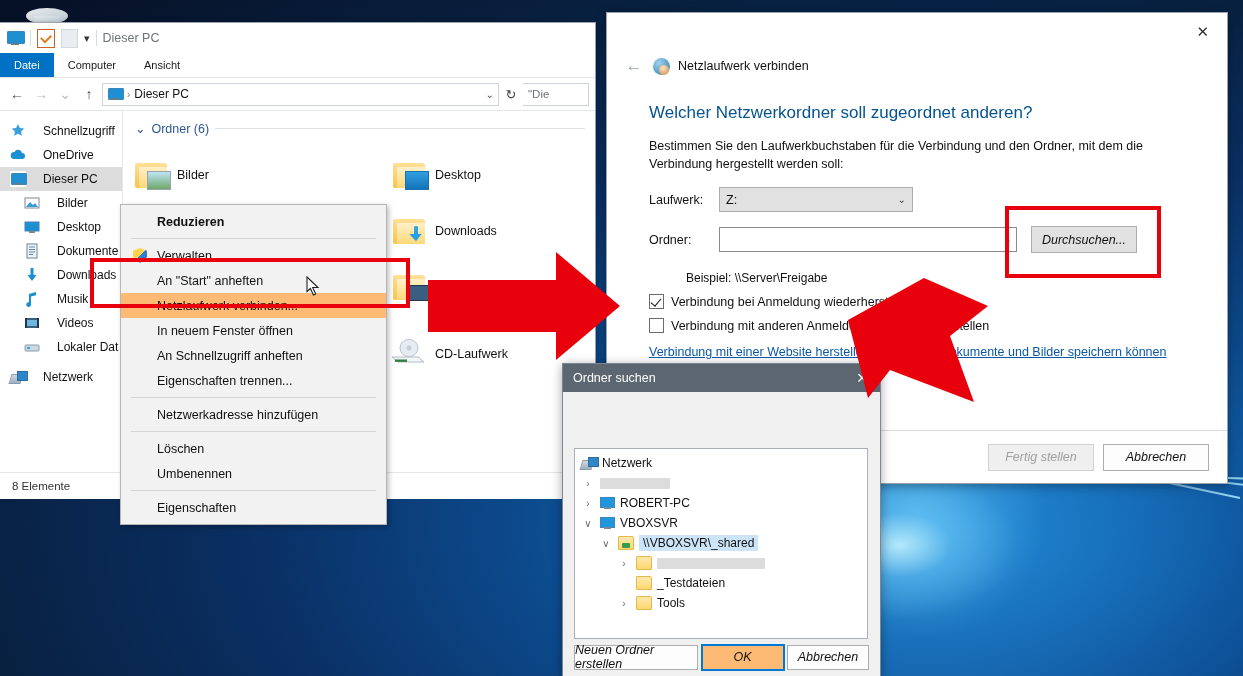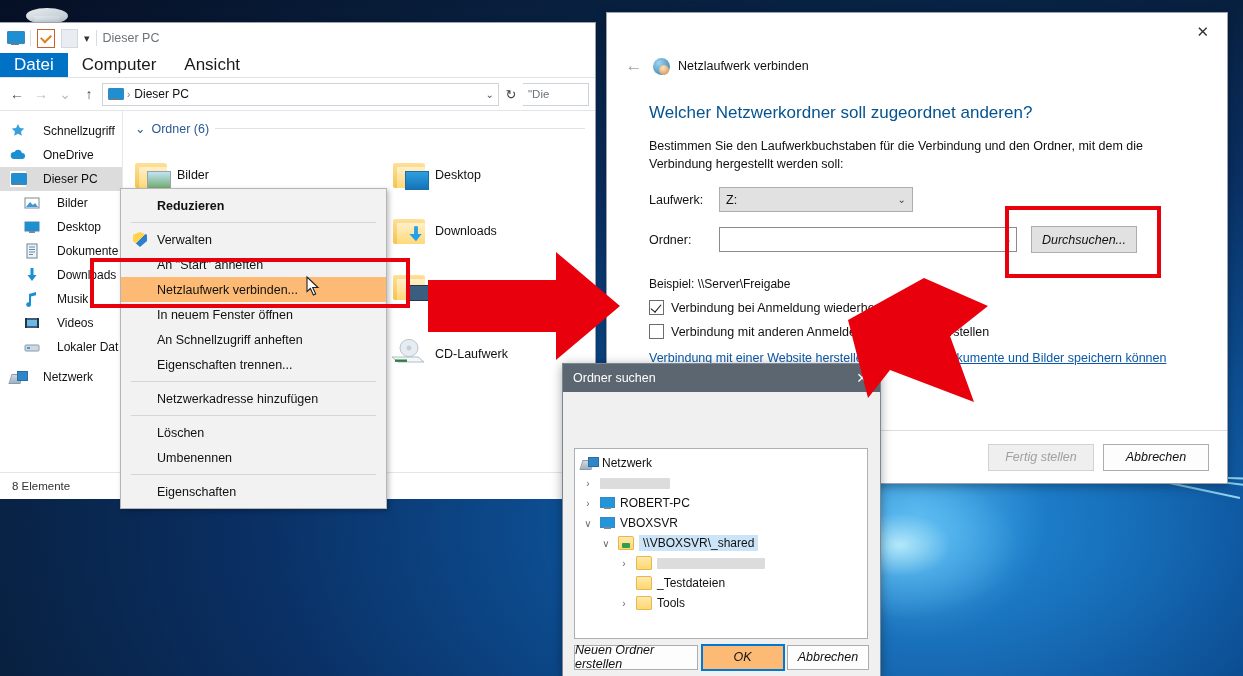--- a/index.html
+++ b/index.html
@@ -35,21 +35,21 @@
   .ic-pc .scr{position:absolute;left:1px;top:2px;width:16px;height:11px;background:#1e90d2;border:1px solid #3b86bd;border-radius:1px;}
   .ic-pc .stand{position:absolute;left:5px;top:14px;width:8px;height:2px;background:#6a7c8a;}
   .ic-props{width:16px;height:17px;border:1px solid #c8622c;background:#fff;position:relative;}
   .ic-props:after{content:"";position:absolute;left:3px;top:4px;width:8px;height:5px;border-left:2px solid #e0801f;border-bottom:2px solid #e0801f;transform:rotate(-45deg);}
   .ic-blank{width:15px;height:17px;background:#e9edf1;border:1px solid #d2d8de;}
   .divider-v{width:1px;height:16px;background:#d7dde3;}
   .chev{font-size:11px;color:#333;line-height:1;}
   .title-text{font-size:12.5px;color:#6d7378;}
 
   #explorer .ribbon{height:24px;display:flex;align-items:stretch;background:#fff;border-bottom:1px solid #dfe3e6;}
-  .tab{display:flex;align-items:center;padding:0 14px;font-size:17px;color:#1a1a1a;}
+  .tab{display:flex;align-items:center;padding:0 14px;font-size:11px;color:#1a1a1a;}
   .tab.active{background:#0072c6;color:#fff;}
 
   #explorer .navbar{height:32px;display:flex;align-items:center;gap:2px;padding:0 6px;border-bottom:1px solid #e3e6e9;background:#fff;}
   .navbtn{width:22px;height:22px;display:flex;align-items:center;justify-content:center;font-size:14px;color:#4a4a4a;}
   .navbtn.dim{color:#b9bec3;}
   .addrbar{flex:1;height:21px;border:1px solid #cdd3d8;background:#fff;display:flex;align-items:center;padding:0 4px;gap:4px;font-size:12px;color:#111;}
   .addr-sep{color:#7a7a7a;font-size:10px;}
   .addr-chev{margin-left:auto;color:#555;font-size:10px;}
   .refresh{width:20px;height:21px;display:flex;align-items:center;justify-content:center;color:#444;font-size:13px;}
   .searchbox{width:60px;height:21px;border:1px solid #cdd3d8;border-left:none;background:#fff;font-size:11.5px;color:#6d7378;display:flex;align-items:center;padding-left:5px;overflow:hidden;white-space:nowrap;}
@@ -64,21 +64,21 @@
   .grouphdr{display:flex;align-items:center;gap:6px;padding:10px 0 0 12px;font-size:12.5px;color:#2b5797;}
   .grouphdr .line{flex:1;height:1px;background:#dfe3e6;margin-right:10px;}
   .tile{position:absolute;display:flex;align-items:center;gap:8px;font-size:12.5px;color:#111;}
   .folder{width:34px;height:28px;position:relative;flex:none;}
   .folder .back{position:absolute;left:0;top:2px;width:32px;height:25px;background:linear-gradient(180deg,#ffe09a,#f5c44f);border-radius:2px 3px 2px 2px;}
   .folder .front{position:absolute;left:4px;top:6px;width:28px;height:21px;background:linear-gradient(180deg,#fff0c8,#ffd978);border-radius:1px;}
   .badge{position:absolute;left:12px;top:10px;width:22px;height:17px;border:1px solid #9aa3ad;background:#fff;}
   .statusbar{height:26px;border-top:1px solid #e3e6e9;display:flex;align-items:center;padding-left:12px;font-size:11.5px;color:#333;background:#fff;}
 
   
-  #ctxmenu{position:absolute;left:120px;top:188px;width:265px;background:#f2f2f2;border:1px solid #b5b5b5;
+  #ctxmenu{position:absolute;left:120px;top:204px;width:265px;background:#f2f2f2;border:1px solid #b5b5b5;
     box-shadow:2px 2px 5px rgba(0,0,0,.25);padding:4px 0;font-size:12.5px;color:#111;}
   #ctxmenu .mi{height:25px;display:flex;align-items:center;padding-left:36px;position:relative;white-space:nowrap;}
   #ctxmenu .mi.bold{font-weight:bold;}
   #ctxmenu .mi.hl{background:#fdba74;}
   #ctxmenu .sep{height:1px;background:#d6d6d6;margin:4px 10px;}
   .shield{position:absolute;left:12px;top:5px;width:14px;height:15px;
     background:linear-gradient(135deg,#ffd34d 0%,#ffd34d 50%,#2f7fd0 50%,#2f7fd0 100%);
     clip-path:polygon(50% 0,100% 18%,100% 60%,50% 100%,0 60%,0 18%);}
 
   
@@ -102,21 +102,21 @@
     padding:0 6px;font-size:12.5px;color:#111;justify-content:space-between;}
   .combo .cv{color:#111;}
   .combo .ca{color:#444;font-size:10px;}
   .textcombo{width:288px;height:23px;background:#fff;border:1px solid #8a8a8a;display:flex;align-items:center;
     padding:0 4px;font-size:12.5px;color:#111;justify-content:flex-end;}
   .textcombo .ca{color:#666;font-size:10px;}
   .btn{background:#e1e1e1;border:1px solid #adadad;font-size:12.5px;color:#111;display:flex;
     align-items:center;justify-content:center;font-style:italic;}
   .btn.dis{color:#a0a0a0;background:#efefef;border-color:#d2d2d2;}
   .btn.def{border:2px solid #0078d7;background:#fdba74;}
-  .hintline{font-size:12px;color:#111;padding:24px 0 0 42px;}
+  .hintline{font-size:12px;color:#111;padding:18px 0 0 42px;margin-left:37px;}
   .cbrow{display:flex;align-items:center;gap:7px;padding-left:42px;margin-top:9px;font-size:12.5px;color:#111;}
   .cbox{width:13px;height:13px;border:1px solid #6b6b6b;background:#fff;position:relative;flex:none;}
   .cbox.on:after{content:"";position:absolute;left:3px;top:1px;width:5px;height:9px;border-right:1.6px solid #111;border-bottom:1.6px solid #111;transform:rotate(40deg);}
   .dlink{padding:10px 30px 0 42px;font-size:12.5px;color:#0b58a8;text-decoration:underline;line-height:1.5;}
   .dfooter{position:absolute;left:0;right:0;bottom:0;height:52px;border-top:1px solid #dcdcdc;background:#fff;
     display:flex;align-items:center;justify-content:flex-end;gap:9px;padding-right:18px;}
 
   
   #browsedlg{position:absolute;left:562px;top:363px;width:317px;height:313px;background:#f0f0f0;
     border:1px solid #7a8694;box-shadow:0 2px 10px rgba(0,0,0,.35);}

